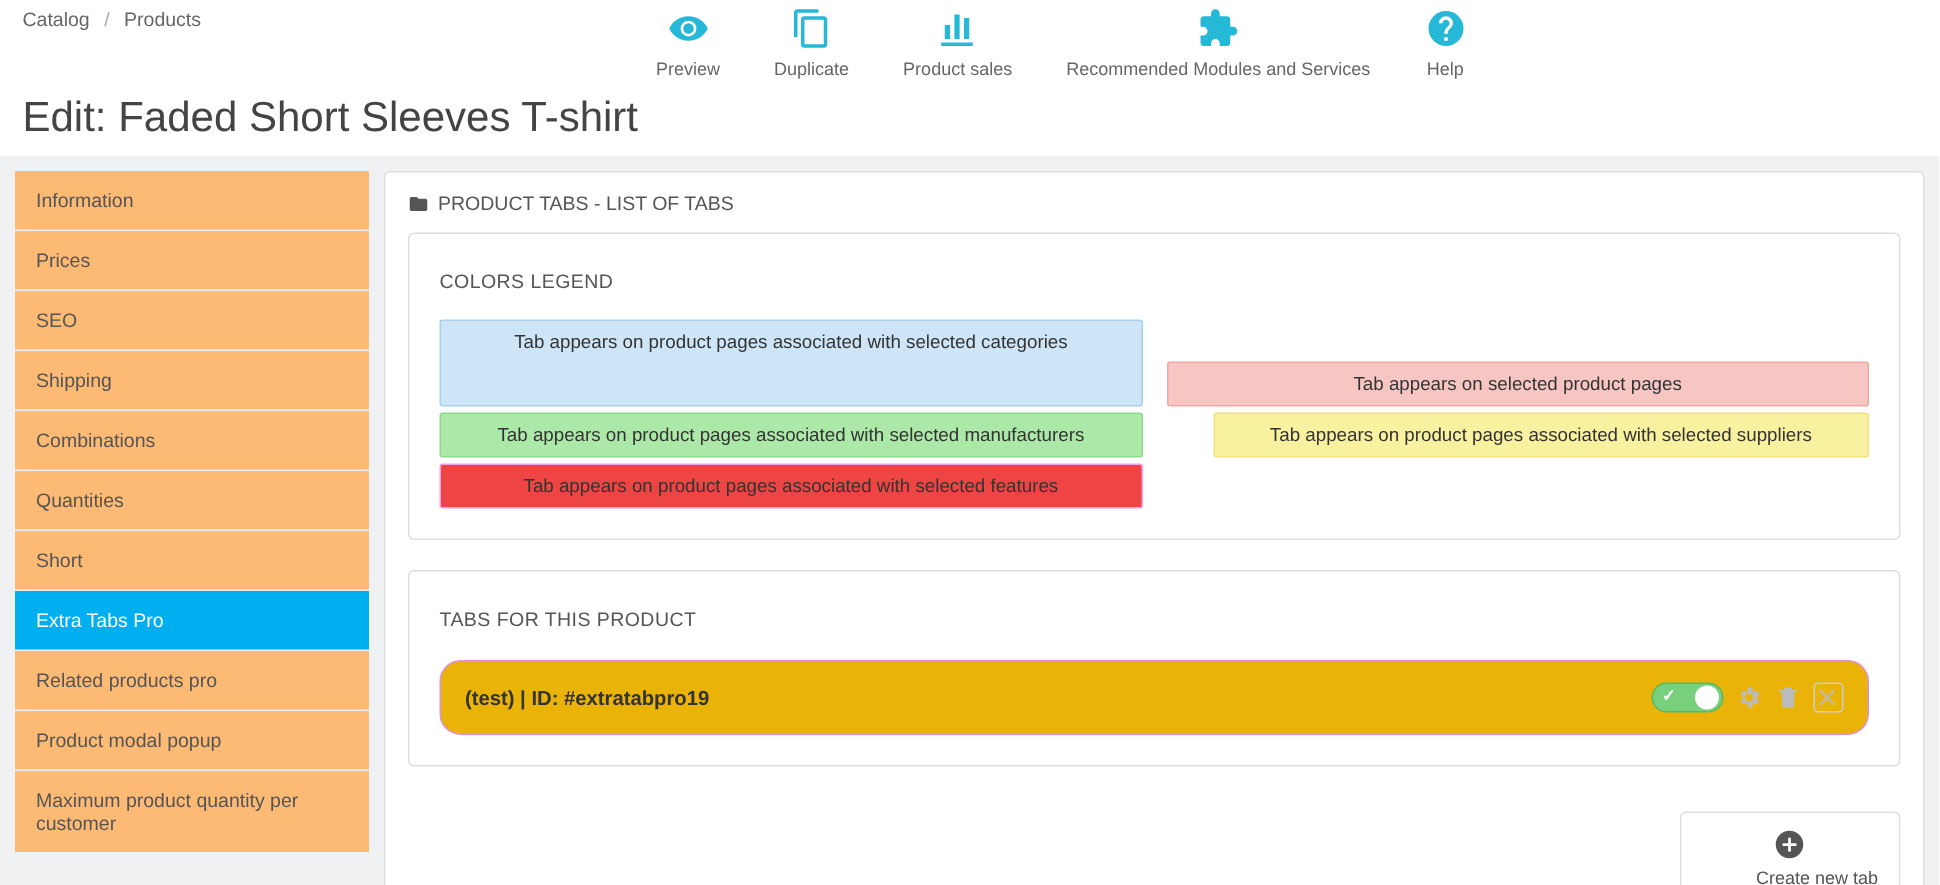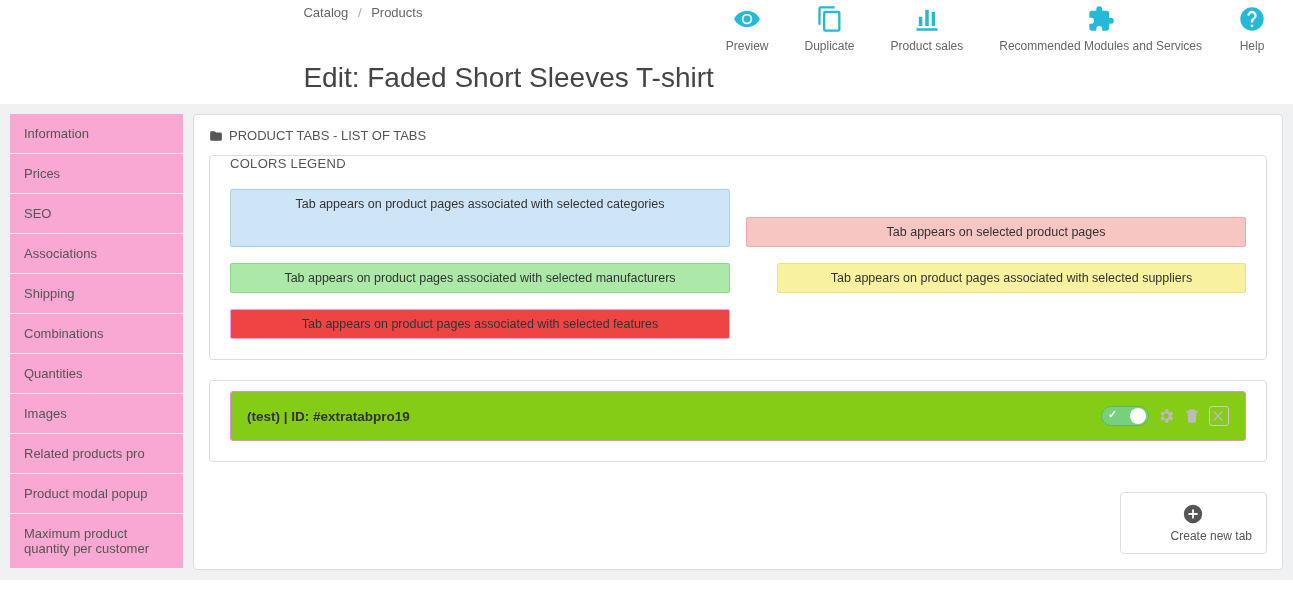--- a/index.html
+++ b/index.html
@@ -1,42 +1,42 @@
 <!DOCTYPE html>
 <html><head>
 <meta charset="utf-8">
 <style>
 * { box-sizing: border-box; margin: 0; padding: 0; }
 body { font-family: -apple-system, BlinkMacSystemFont, "Segoe UI", Helvetica, Arial, sans-serif; font-size: 13px; color: #555; background: #fff; width: 1293px; }
-.header { padding: 5px 15px 10px 15px; display: flex; justify-content: flex-end; align-items: flex-start; }
+.header { padding: 5px 15px 10px 15px; display: flex; justify-content: flex-start; align-items: flex-start; }
 .breadcrumb { font-size: 13px; color: #666; margin-bottom: 3px; }
 .breadcrumb a { color: #666; text-decoration: none; }
 .breadcrumb .sep { margin: 0 6px; color: #aaa; }
 .page-title { font-size: 28px; font-weight: 400; color: #444; margin-top: 42px; }
 .toolbar { display: flex; gap: 12px; }
 .toolbar-item { display: flex; flex-direction: column; align-items: center; padding: 0 12px; cursor: pointer; }
 .toolbar-item svg { width: 28px; height: 28px; fill: #25b9d7; }
 .toolbar-item .lbl { font-size: 12px; color: #666; margin-top: 6px; white-space: nowrap; }
 .content-area { background: #eff1f2; padding: 10px; display: flex; gap: 10px; align-items: flex-start; }
-.sidebar { width: 173px; background: #f9a8d4; flex-shrink: 0; }
+.sidebar { width: 236px; background: #fdba74; flex-shrink: 0; }
 .sidebar-item { padding: 12px 14px; font-size: 13px; color: #555; border-bottom: 1px solid #eee; cursor: pointer; }
 .sidebar-item.active { background: #00aff0; color: #fff; }
 .sidebar-item:last-child { border-bottom: none; }
 .main { flex: 1; background: #fff; border: 1px solid #ddd; border-radius: 4px; padding: 8px 15px 15px 15px; position: relative; }
 .panel-title { font-size: 13px; color: #555; padding: 5px 0 12px 0; display: flex; align-items: center; gap: 6px; font-family: inherit; }
-.panel { border: 1px solid #ddd; border-radius: 4px; padding: 0 20px 20px 20px; margin-bottom: 20px; }
+.panel { border: 1px solid #ddd; border-radius: 4px; padding: 24px 20px 20px 20px; margin-bottom: 20px; }
 .panel-heading { font-size: 13px; color: #555; padding-bottom: 10px; font-family: inherit; letter-spacing: 0.3px; }
-.legend-grid { display: grid; grid-template-columns: 1fr 1fr; gap: 16px 16px; margin-top: 8px; }
+.legend-grid { display: grid; grid-template-columns: 1fr 1fr; gap: 4px 16px; margin-top: 8px; }
 .legend-cell { padding: 7px 10px; text-align: center; font-size: 12.5px; color: #333; border-radius: 2px; }
 .lg-blue { background: #cde5f7; border: 1px solid #a8d0ee; }
 .lg-red { background: #f8c6c2; border: 1px solid #f0a8a3; margin-top: 28px; }
 .lg-green { background: #ace9a8; border: 1px solid #8ddb88; }
 .lg-yellow { background: #f8f1a0; border: 1px solid #ede480; margin-left: 31px; }
 .lg-pink { background: #ef4444; border: 1px solid #eea0e8; }
-.tab-row { background: #84cc16; border: 1px solid #e090da; border-radius: 3px; padding: 14px 16px; display: flex; align-items: center; justify-content: space-between; margin-top: 10px; }
+.tab-row { background: #eab308; border: 1px solid #e090da; border-radius: 14px; padding: 14px 16px; display: flex; align-items: center; justify-content: space-between; margin-top: 10px; }
 .tab-row-label { font-weight: bold; color: #333; font-size: 13.5px; }
 .tab-row-actions { display: flex; align-items: center; gap: 8px; }
 .toggle { width: 48px; height: 20px; background: #78d07d; border-radius: 10px; border: 1px solid #5cb860; position: relative; cursor: pointer; }
 .toggle::after { content: ""; position: absolute; right: 2px; top: 1px; width: 16px; height: 16px; background: #fff; border-radius: 50%; }
 .toggle::before { content: "✓"; position: absolute; left: 6px; top: 1px; color: #fff; font-size: 11px; font-weight: bold; }
 .action-icon { width: 18px; height: 18px; fill: #bbb; cursor: pointer; }
 .action-icon.boxed { border: 1px solid #ccc; border-radius: 3px; padding: 1px; width: 20px; height: 20px; }
 .create-btn { background: #fff; border: 1px solid #ddd; border-radius: 4px; padding: 10px 14px; display: flex; flex-direction: column; align-items: center; cursor: pointer; float: right; margin-top: 10px; }
 .create-btn svg { width: 22px; height: 22px; fill: #555; }
 .create-btn .lbl { font-size: 12px; color: #555; margin-top: 4px; margin-left: 36px; }
@@ -86,25 +86,25 @@
       <span class="lbl">Help</span>
     </div>
   </div>
 </div>
 
 <div class="content-area">
   <div class="sidebar">
     <div class="sidebar-item">Information</div>
     <div class="sidebar-item">Prices</div>
     <div class="sidebar-item">SEO</div>
-    <div class="sidebar-item">Associations</div>
     <div class="sidebar-item">Shipping</div>
     <div class="sidebar-item">Combinations</div>
     <div class="sidebar-item">Quantities</div>
-    <div class="sidebar-item">Images</div>
+    <div class="sidebar-item">Short</div>
+    <div class="sidebar-item active">Extra Tabs Pro</div>
     <div class="sidebar-item">Related products pro</div>
     <div class="sidebar-item">Product modal popup</div>
     <div class="sidebar-item">Maximum product quantity per customer</div>
   </div>
 
   <div class="main">
     <div class="panel-title">
       <svg class="folder-icon" viewBox="0 0 24 24">
           <path d="M10 4H4a2 2 0 0 0-2 2v12a2 2 0 0 0 2 2h16a2 2 0 0 0 2-2V8a2 2 0 0 0-2-2h-8z"></path>
         </svg>
@@ -116,20 +116,21 @@
       <div class="legend-grid">
         <div class="legend-cell lg-blue">Tab appears on product pages associated with selected categories</div>
         <div class="legend-cell lg-red">Tab appears on selected product pages</div>
         <div class="legend-cell lg-green">Tab appears on product pages associated with selected manufacturers</div>
         <div class="legend-cell lg-yellow">Tab appears on product pages associated with selected suppliers</div>
         <div class="legend-cell lg-pink">Tab appears on product pages associated with selected features</div>
       </div>
     </div>
 
     <div class="panel">
+      <div class="panel-heading">TABS FOR THIS PRODUCT</div>
       <div class="tab-row">
         <span class="tab-row-label">(test) | ID: #extratabpro19</span>
         <div class="tab-row-actions">
           <div class="toggle"></div>
           <svg class="action-icon" viewBox="0 0 24 24">
               <path d="M19.4 13a7.5 7.5 0 0 0 0-2l2.1-1.6-2-3.5-2.5 1a7.4 7.4 0 0 0-1.7-1L15 3h-4l-.3 2.9a7.4 7.4 0 0 0-1.7 1l-2.5-1-2 3.5L6.6 11a7.5 7.5 0 0 0 0 2l-2.1 1.6 2 3.5 2.5-1a7.4 7.4 0 0 0 1.7 1L11 21h4l.3-2.9a7.4 7.4 0 0 0 1.7-1l2.5 1 2-3.5zM12 15.5A3.5 3.5 0 1 1 15.5 12 3.5 3.5 0 0 1 12 15.5z"></path>
             </svg>
           <svg class="action-icon" viewBox="0 0 24 24">
               <path d="M6 7h12l-1 14H7zm3-4h6l1 2h4v2H4V5h4z"></path>
             </svg>

